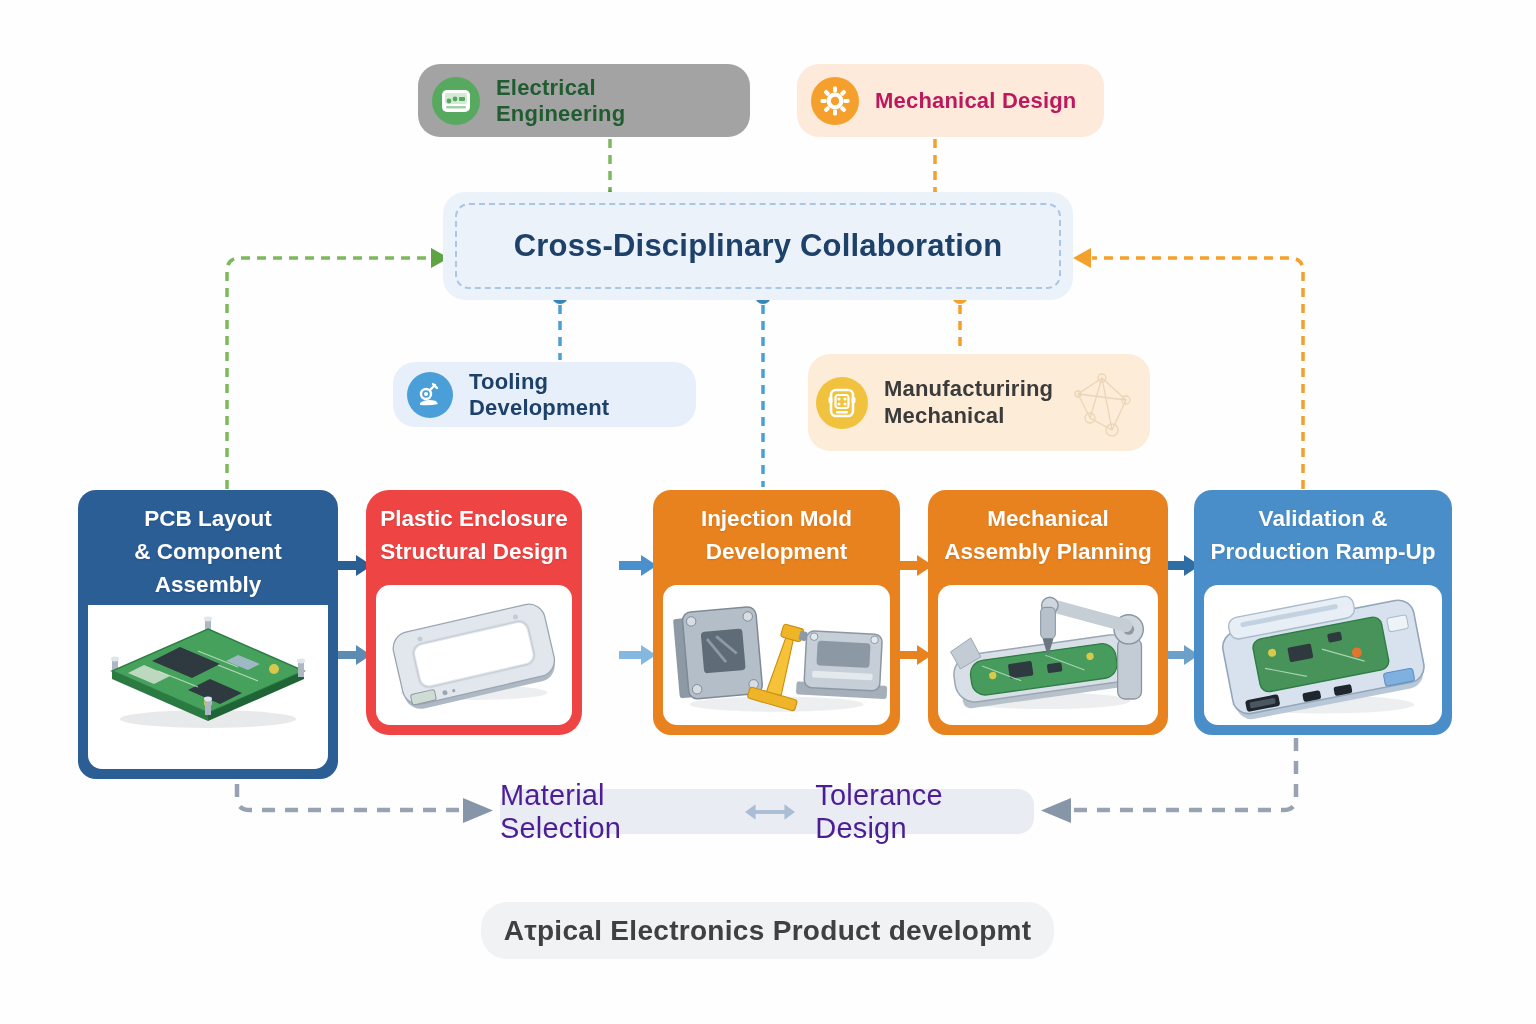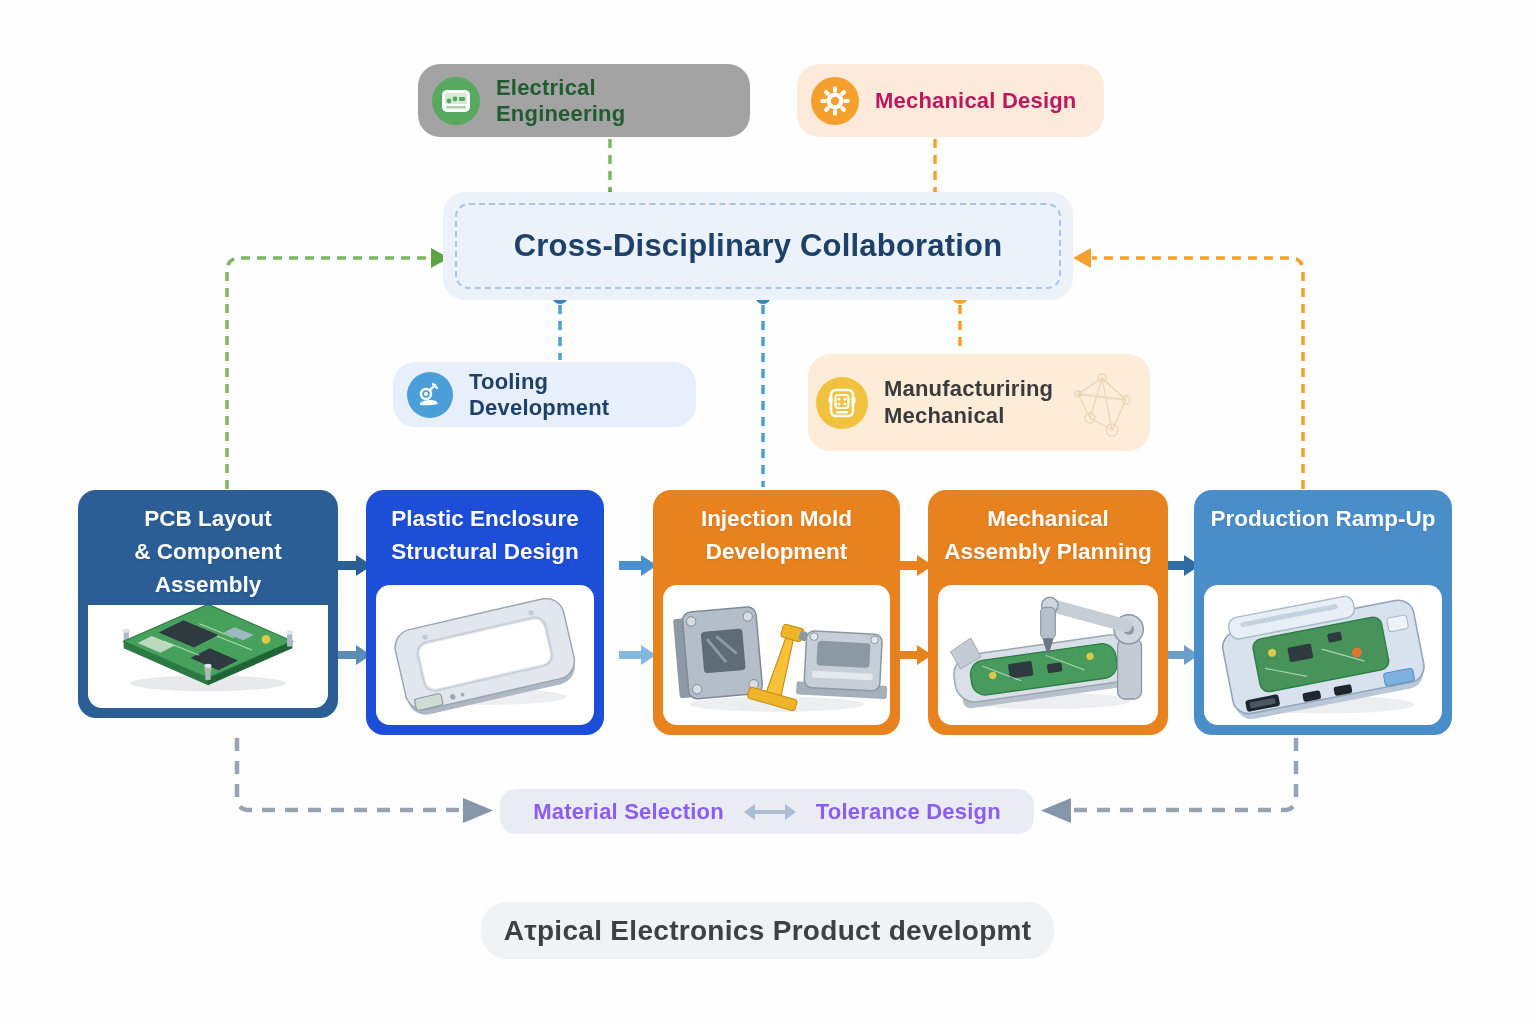--- a/index.html
+++ b/index.html
@@ -33,21 +33,21 @@
     font-weight:700;font-size:22.5px;line-height:1.45;text-shadow:0 1px 2px rgba(0,0,0,.12);}
   .stage-title span{display:block;}
   .stage-img{position:absolute;left:10px;right:10px;top:95px;bottom:10px;
     background:#ffffff;border-radius:14px;overflow:hidden;}
   .stage-img svg{position:absolute;left:0;top:0;width:100%;height:100%;}
   .overlap-pill{display:inline-block;padding:1px 14px 3px;border-radius:11px;background:#2b5e95;}
 
   
   .shared-bar{background:#e9edf3;border-radius:16px;display:flex;align-items:center;
     justify-content:center;gap:20px;}
-  .shared-bar .bar-label{font-size:22px;font-weight:700;color:#8b5cf6;letter-spacing:.2px;}
+  .shared-bar .bar-label{font-size:29px;font-weight:400;color:#4c1d95;letter-spacing:.2px;}
 
   
   .caption{background:#f1f2f4;border-radius:26px;display:flex;align-items:center;justify-content:center;}
   .caption-text{font-size:28px;font-weight:700;color:#404040;letter-spacing:.3px;}
 </style>
 </head>
 <body>
 
 <div class="canvas">
 
@@ -183,21 +183,21 @@
         <circle cx="42" cy="18" r="4"></circle>
           <circle cx="66" cy="40" r="4"></circle>
           <circle cx="30" cy="58" r="5"></circle>
         <circle cx="52" cy="70" r="6"></circle>
           <circle cx="18" cy="34" r="3"></circle>
         <path d="M42 18 L66 40 L52 70 L30 58 L18 34 Z M42 18 L30 58 M66 40 L18 34 M42 18 L52 70"></path>
       </g>
     </svg>
   </div>
 
-  <div class="node stage" style="left:78px;top:490px;width:260px;height:228px;background:#2b5e95;">
+  <div class="node stage" style="left:78px;top:490px;width:260px;height:289px;background:#2b5e95;">
     <div class="stage-title">
       <span>PCB Layout</span>
       <span>&amp; Component</span>
       <span class="overlap-pill">Assembly</span>
     </div>
     <div class="stage-img">
       <svg viewBox="0 0 240 140" preserveAspectRatio="xMidYMid meet">
         <ellipse cx="120" cy="112" rx="88" ry="9" fill="#1a2a33" opacity=".10"></ellipse>
         <rect x="24" y="52" width="6" height="16" fill="#aeb8c2"></rect>
           <ellipse cx="27" cy="52" rx="4" ry="2.4" fill="#dfe5ea"></ellipse>
@@ -214,21 +214,21 @@
         <circle cx="186" cy="62" r="5" fill="#d9c94a"></circle>
           <circle cx="120" cy="96" r="4" fill="#d9c94a"></circle>
         <rect x="210" y="54" width="6" height="16" fill="#aeb8c2"></rect>
           <ellipse cx="213" cy="54" rx="4" ry="2.4" fill="#dfe5ea"></ellipse>
         <rect x="117" y="92" width="6" height="16" fill="#aeb8c2"></rect>
           <ellipse cx="120" cy="92" rx="4" ry="2.4" fill="#dfe5ea"></ellipse>
       </svg>
     </div>
   </div>
 
-  <div class="node stage" style="left:366px;top:490px;width:238px;height:245px;background:#1d4ed8;">
+  <div class="node stage" style="left:366px;top:490px;width:216px;height:245px;background:#ef4444;border-radius:23px;">
     <div class="stage-title">
       <span>Plastic Enclosure</span>
       <span>Structural Design</span>
     </div>
     <div class="stage-img">
       <svg viewBox="0 0 240 140" preserveAspectRatio="xMidYMid meet">
         <ellipse cx="120" cy="116" rx="90" ry="9" fill="#1a2a33" opacity=".08"></ellipse>
         <g transform="rotate(-13 120 70)">
           <rect x="26" y="32" width="188" height="88" rx="20" fill="#aeb8c4"></rect>
           <rect x="25" y="24" width="190" height="90" rx="20" fill="#e2e7ed" stroke="#9aa6b2" stroke-width="1.6"></rect>
@@ -309,20 +309,21 @@
           <rect x="112" y="18" width="16" height="34" rx="5" fill="#b7c1cb" stroke="#8a97a3" stroke-width="1.2"></rect>
           <polygon points="114,52 126,52 120,72" fill="#6b7682"></polygon>
           <circle cx="120" cy="75" r="3" fill="#479b5d"></circle>
         </g>
       </svg>
     </div>
   </div>
 
   <div class="node stage" style="left:1194px;top:490px;width:258px;height:245px;background:#4a8ec9;">
     <div class="stage-title">
+      <span>Validation &amp;</span>
       <span>Production Ramp-Up</span>
     </div>
     <div class="stage-img">
       <svg viewBox="0 0 240 140" preserveAspectRatio="xMidYMid meet">
         <ellipse cx="120" cy="120" rx="92" ry="9" fill="#1a2a33" opacity=".08"></ellipse>
         <g transform="rotate(-11 120 70)">
           <rect x="24" y="38" width="192" height="82" rx="16" fill="#b8c8d8"></rect>
           <rect x="22" y="30" width="196" height="84" rx="16" fill="#d7e2ee" stroke="#93a5b8" stroke-width="1.6"></rect>
           <rect x="32" y="16" width="128" height="22" rx="9" fill="#e7eef5" stroke="#a9bac9" stroke-width="1.4"></rect>
           <rect x="44" y="22" width="100" height="5" rx="2.5" fill="#c3d2e0"></rect>

